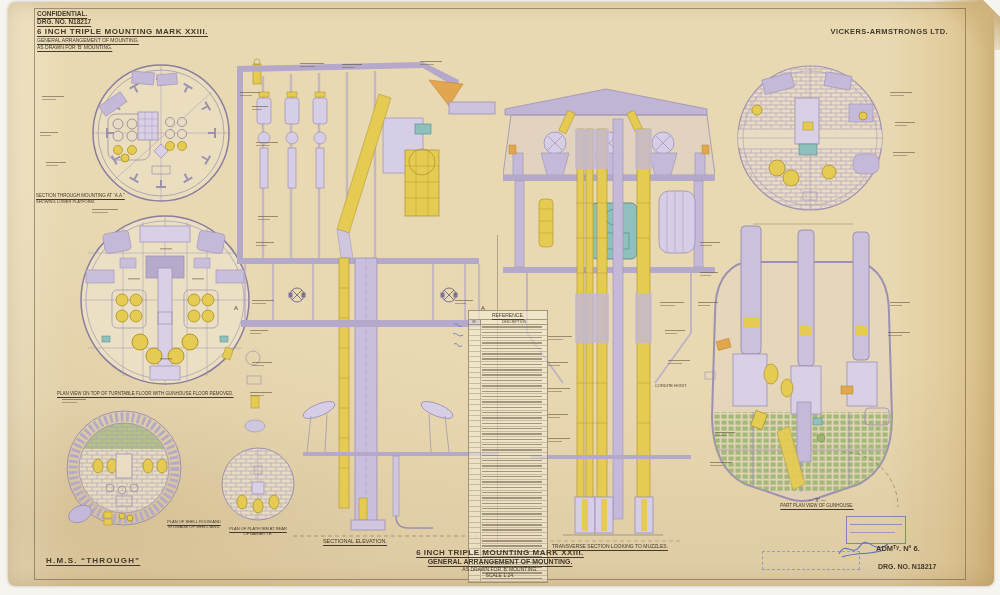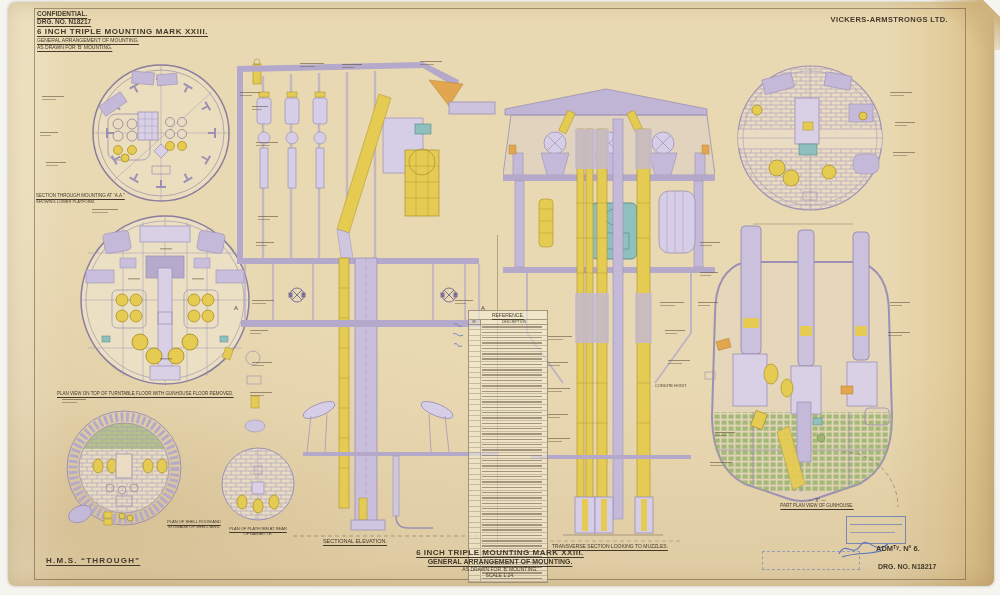--- a/index.html
+++ b/index.html
@@ -68,21 +68,21 @@
           <rect x="5" y="-2" width="3" height="4" fill="#7e7298"></rect>
       </g>
     </defs>
   </svg>
 
   <div class="t u" style="left:37px;top:10px;font-size:6.5px;font-weight:bold;">CONFIDENTIAL.</div>
   <div class="t u" style="left:37px;top:18px;font-size:6.5px;font-weight:bold;">DRG. NO. N18217</div>
   <div class="t u" style="left:37px;top:27px;font-size:8px;font-weight:bold;letter-spacing:.6px;">6 INCH TRIPLE MOUNTING MARK XXIII.</div>
   <div class="t u" style="left:37px;top:38px;font-size:5px;">GENERAL ARRANGEMENT OF MOUNTING.</div>
   <div class="t u" style="left:37px;top:45px;font-size:5px;">AS DRAWN FOR 'B' MOUNTING.</div>
-  <div class="t" style="right:52px;top:16px;font-size:7.5px;font-weight:bold;letter-spacing:.4px;">VICKERS-ARMSTRONGS LTD.</div>
+  <div class="t" style="right:52px;top:28px;font-size:7.5px;font-weight:bold;letter-spacing:.4px;">VICKERS-ARMSTRONGS LTD.</div>
 
   <div class="datum-v" style="left:497px;top:235px;height:308px;"></div>
 
   <div class="view" style="left:82px;top:62px;">
     <svg width="158" height="146" viewBox="0 0 158 146">
       <circle cx="79" cy="71" r="68" fill="#ebdebf" stroke="#8a7d9e" stroke-width="1.5"></circle>
       <circle cx="79" cy="71" r="63" fill="none" stroke="#8a7d9e" stroke-width="0.6"></circle>
       <path d="M11 71H147 M79 3V139 M30 120L130 30" stroke="#a297b4" stroke-width="0.5" fill="none"></path>
       <use href="#tm" transform="rotate(0 79 71) translate(79 16)"></use>
       <use href="#tm" transform="rotate(30 79 71) translate(79 16)"></use>

